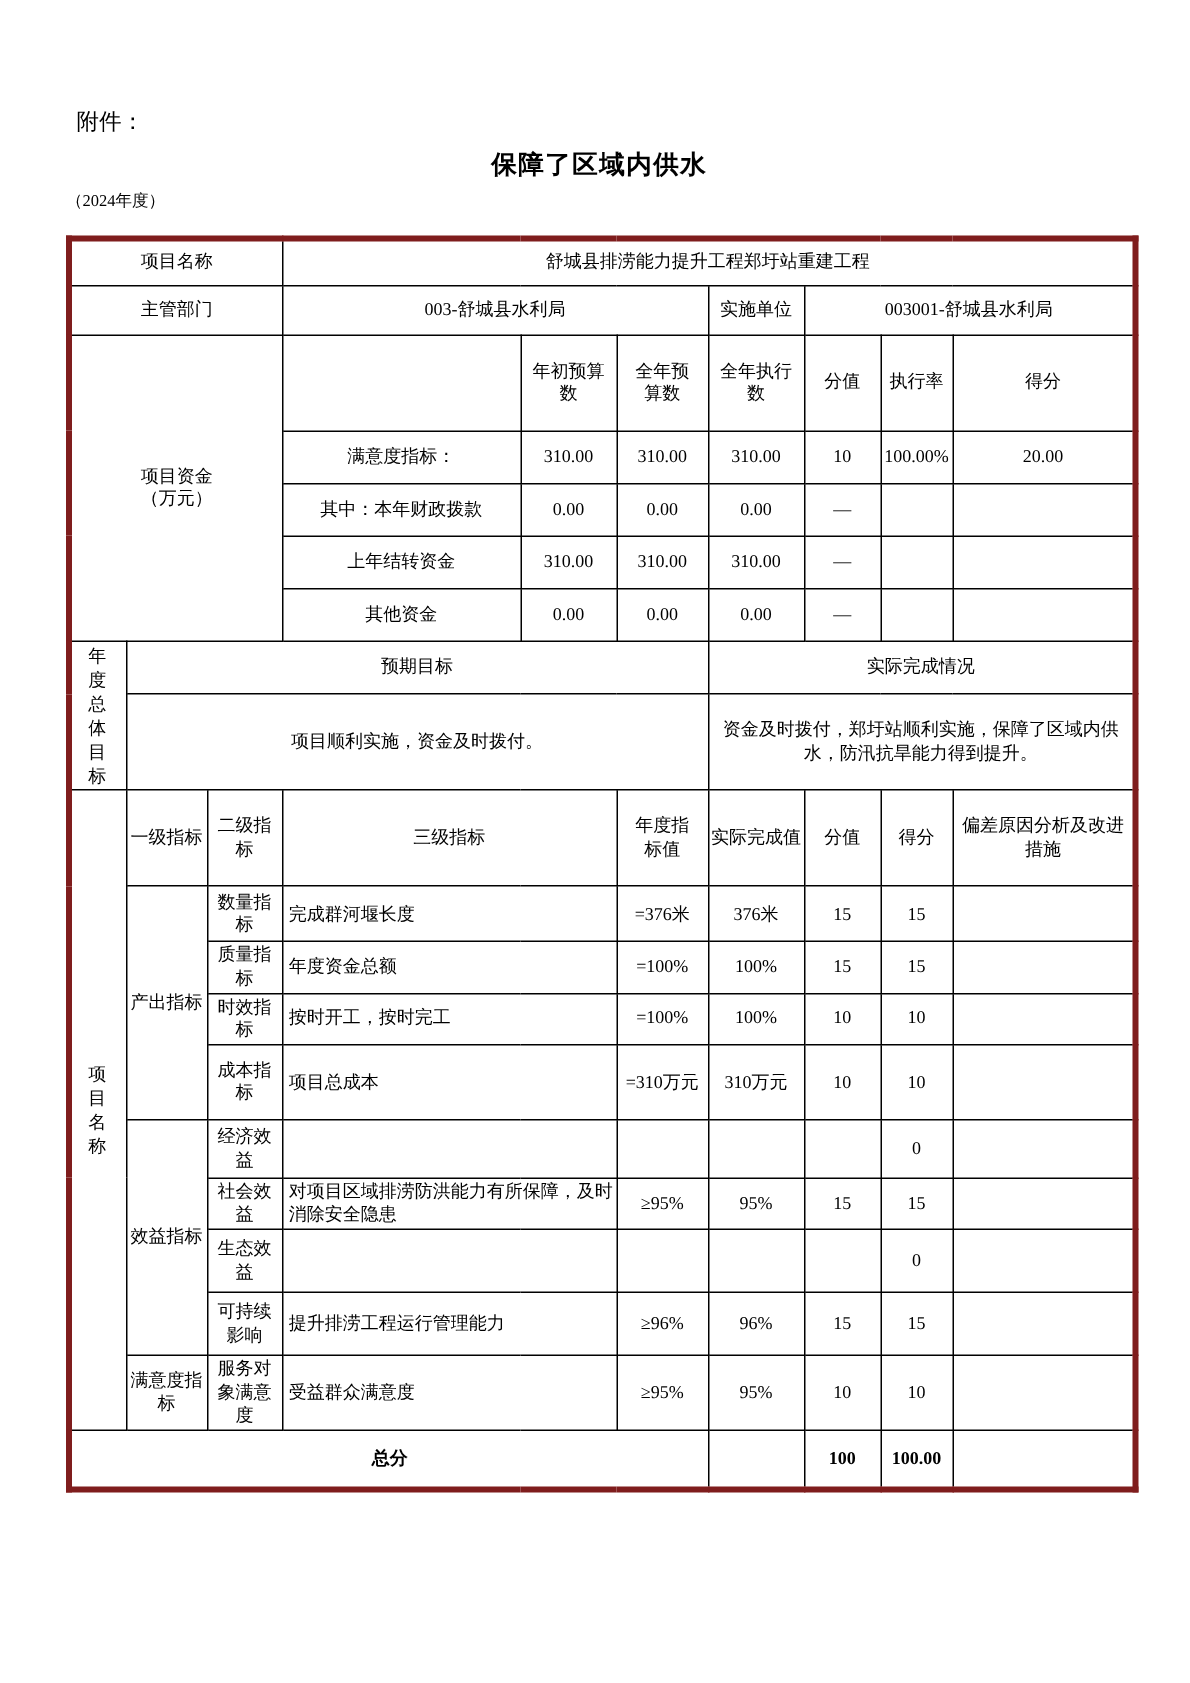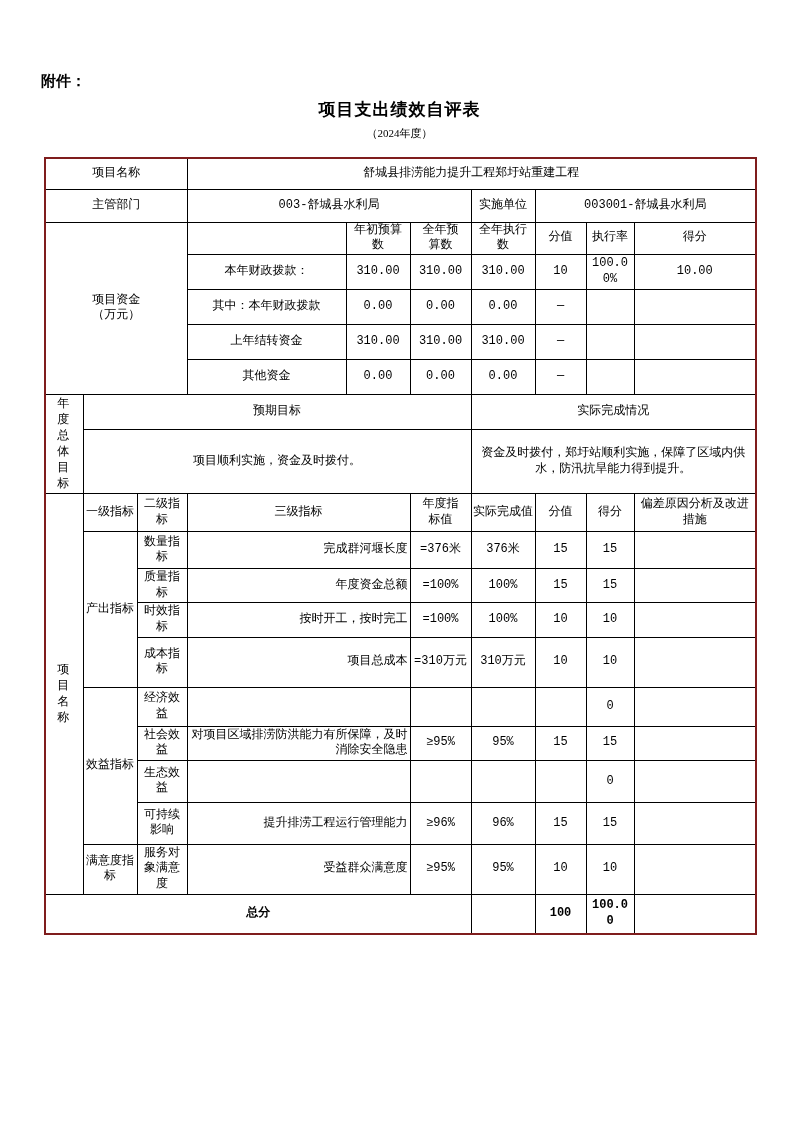--- a/index.html
+++ b/index.html
@@ -1,46 +1,45 @@
 <!DOCTYPE html>
 <html><head>
 <meta charset="utf-8">
 <style>
   html,body{margin:0;padding:0;}
   body{
     width:793px;height:1122px;background:#ffffff;position:relative;
     font-family:"Liberation Serif","DejaVu Serif",serif;color:#000;
   }
-  .attachment{position:absolute;left:41px;top:72px;font-size:15px;font-weight:bold;}
+  .attachment{position:absolute;left:51px;top:72px;font-size:15px;font-weight:normal;}
   .title{position:absolute;left:44px;top:98px;width:711px;text-align:center;
     font-size:17px;font-weight:bold;letter-spacing:1px;}
-  .subtitle{position:absolute;left:44px;top:126px;width:711px;text-align:center;font-size:11px;}
+  .subtitle{position:absolute;left:44px;top:126px;width:711px;text-align:left;font-size:11px;}
   table.main{
     position:absolute;left:44px;top:157px;width:711px;
     border-collapse:collapse;table-layout:fixed;
-    border:2px solid #7f1d1d;
-    font-family:Liberation Mono, monospace;
+    border:4px solid #7f1d1d;
   }
   td{
     border:1px solid #000;text-align:center;vertical-align:middle;
     font-size:12px;line-height:1.3;padding:1px 2px;
     overflow:hidden;word-break:break-word;
   }
-  td.l3{text-align:right;padding-left:4px;word-break:break-all;}
+  td.l3{text-align:left;padding-left:4px;word-break:break-all;}
   td.preline{white-space:pre-line;}
   td.bold{font-weight:bold;}
-  td.hpad{padding:0 7px;}
+  td.hpad{padding:16px 7px;}
   td.nopad{padding:0;margin-left:17px;}
   .vtext{display:inline-block;width:14px;word-break:break-all;line-height:16px;text-align:left;}
 </style>
 </head>
 <body>
 
 <div class="attachment">附件：</div>
-<div class="title">项目支出绩效自评表</div>
+<div class="title">保障了区域内供水</div>
 <div class="subtitle">（2024年度）</div>
 
 <table class="main">
   <colgroup>
     <col style="width:38px">
       <col style="width:54px">
       <col style="width:50px">
     <col style="width:159px">
       <col style="width:64px">
       <col style="width:61px">
@@ -69,27 +68,27 @@
     <td></td>
     <td class="hpad">年初预算数</td>
     <td class="hpad">全年预算数</td>
     <td class="hpad">全年执行数</td>
     <td>分值</td>
     <td>执行率</td>
     <td>得分</td>
   </tr>
 
   <tr style="height:35px">
-    <td>本年财政拨款：</td>
+    <td>满意度指标：</td>
     <td>310.00</td>
     <td>310.00</td>
     <td>310.00</td>
     <td>10</td>
     <td>100.00%</td>
-    <td>10.00</td>
+    <td>20.00</td>
   </tr>
 
   <tr style="height:35px">
     <td>其中：本年财政拨款</td>
     <td>0.00</td>
     <td>0.00</td>
     <td>0.00</td>
     <td>—</td>
     <td></td>
     <td></td>

